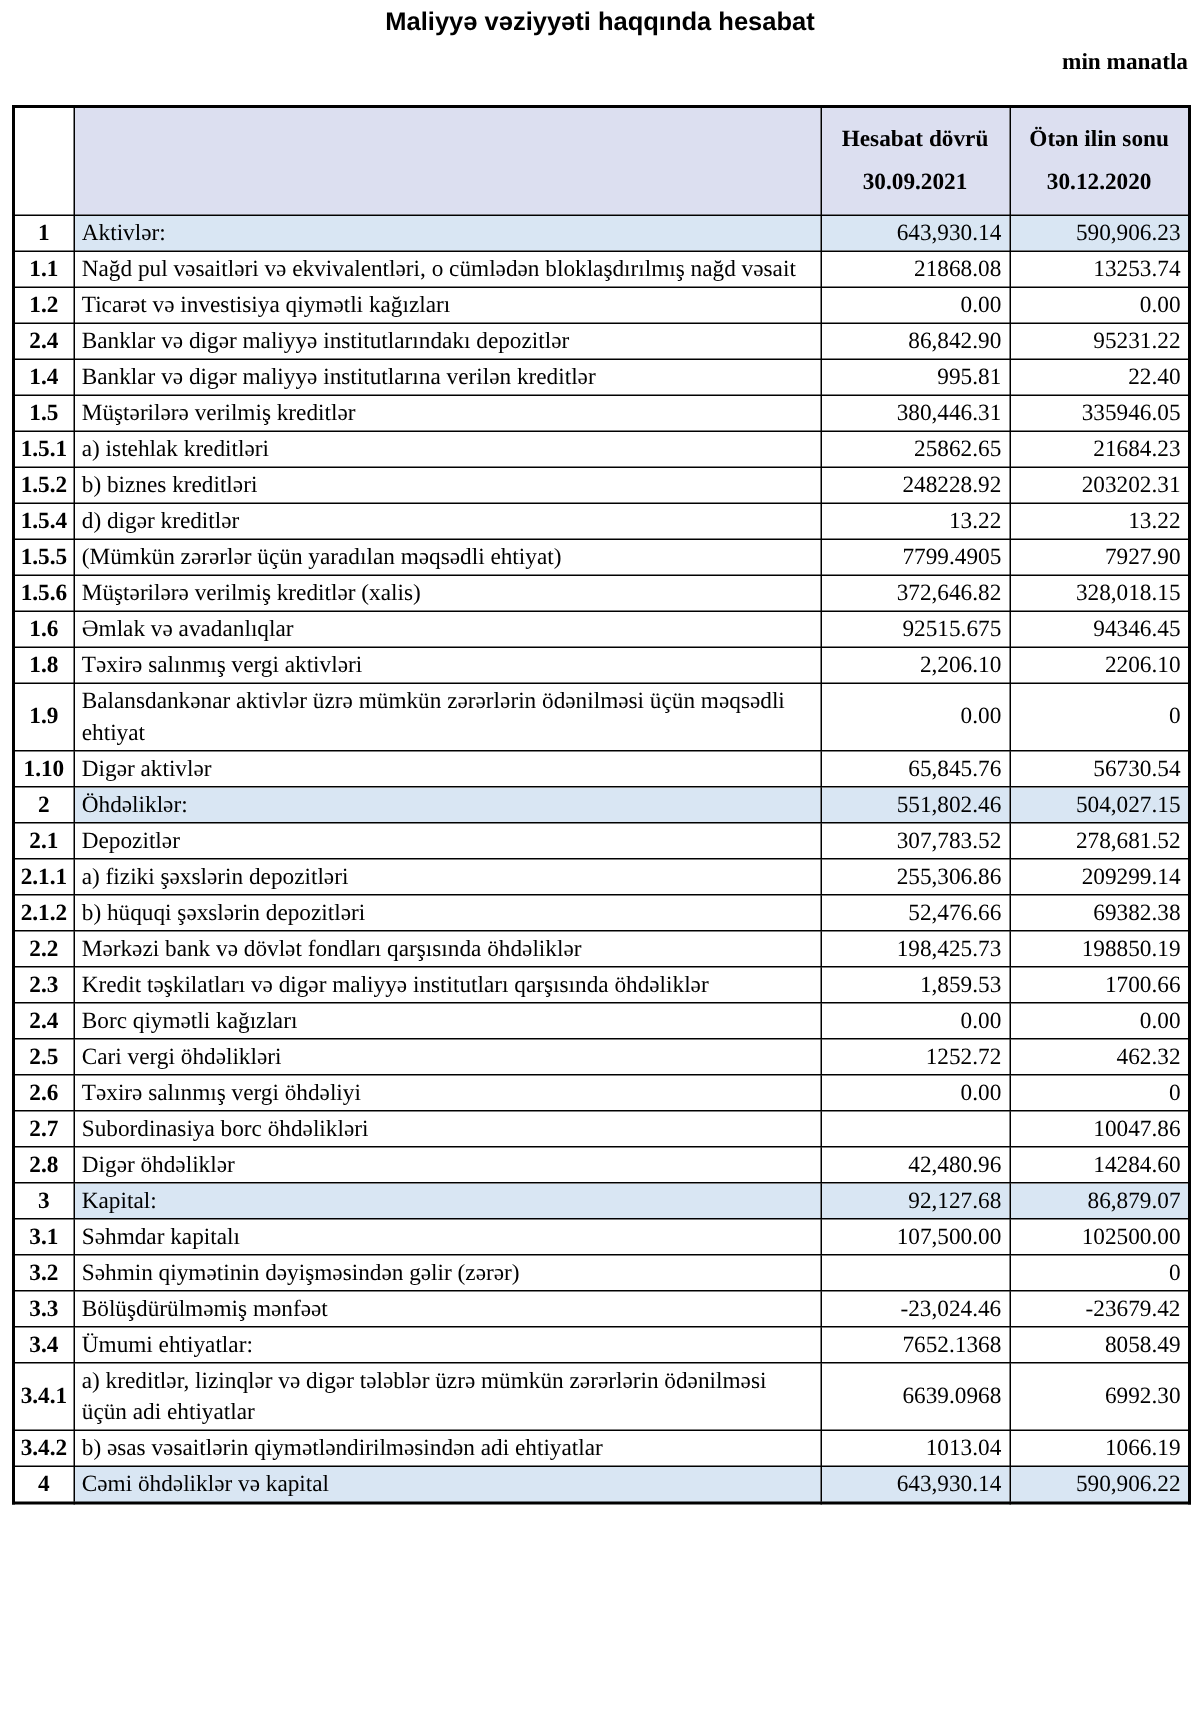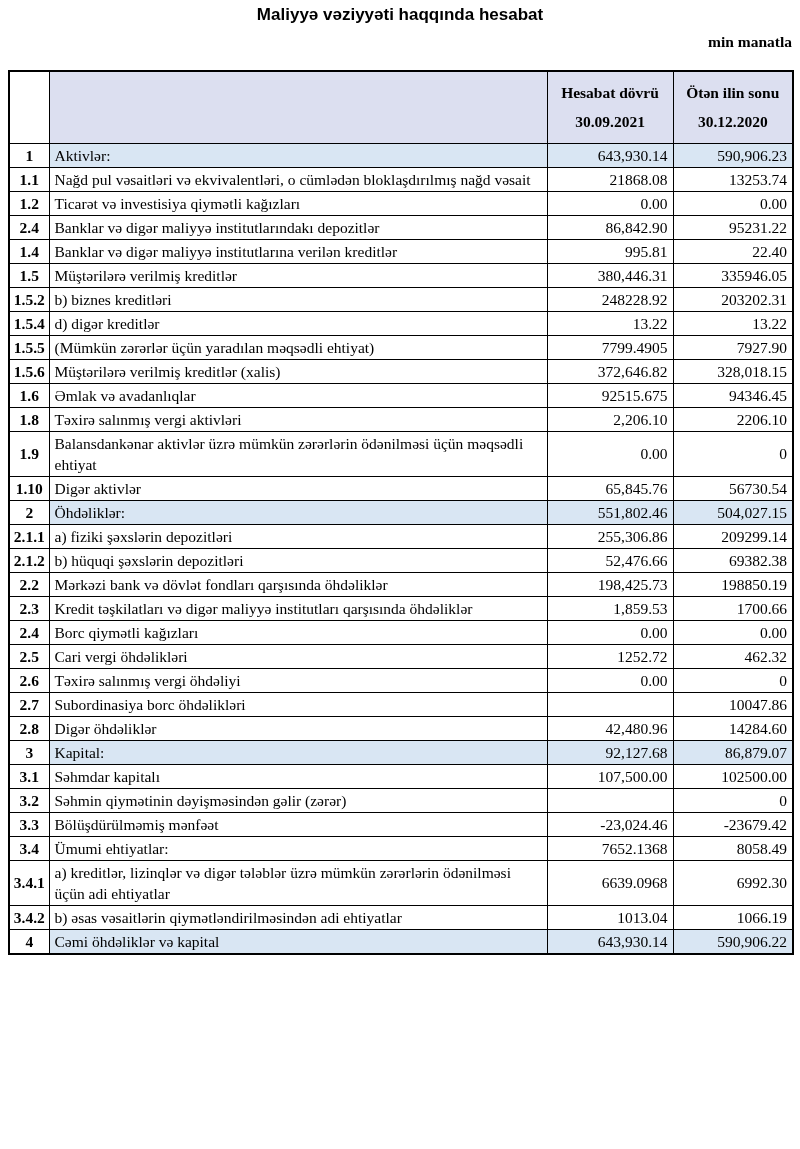--- a/index.html
+++ b/index.html
@@ -146,20 +146,26 @@
           <td class="val">995.81</td>
           <td class="val">22.40</td>
         </tr>
         <tr>
           <td class="num">1.5</td>
           <td class="label">Müştərilərə verilmiş kreditlər</td>
           <td class="val">380,446.31</td>
           <td class="val">335946.05</td>
         </tr>
         <tr>
+          <td class="num">1.5.1</td>
+          <td class="label">a) istehlak kreditləri</td>
+          <td class="val">25862.65</td>
+          <td class="val">21684.23</td>
+        </tr>
+        <tr>
           <td class="num">1.5.2</td>
           <td class="label">b) biznes kreditləri</td>
           <td class="val">248228.92</td>
           <td class="val">203202.31</td>
         </tr>
         <tr>
           <td class="num">1.5.4</td>
           <td class="label">d) digər kreditlər</td>
           <td class="val">13.22</td>
           <td class="val">13.22</td>
@@ -200,20 +206,26 @@
           <td class="val">65,845.76</td>
           <td class="val">56730.54</td>
         </tr>
         <tr class="section">
           <td class="num">2</td>
           <td class="label">Öhdəliklər:</td>
           <td class="val">551,802.46</td>
           <td class="val">504,027.15</td>
         </tr>
         <tr>
+          <td class="num">2.1</td>
+          <td class="label">Depozitlər</td>
+          <td class="val">307,783.52</td>
+          <td class="val">278,681.52</td>
+        </tr>
+        <tr>
           <td class="num">2.1.1</td>
           <td class="label">a) fiziki şəxslərin depozitləri</td>
           <td class="val">255,306.86</td>
           <td class="val">209299.14</td>
         </tr>
         <tr>
           <td class="num">2.1.2</td>
           <td class="label">b) hüquqi şəxslərin depozitləri</td>
           <td class="val">52,476.66</td>
           <td class="val">69382.38</td>

